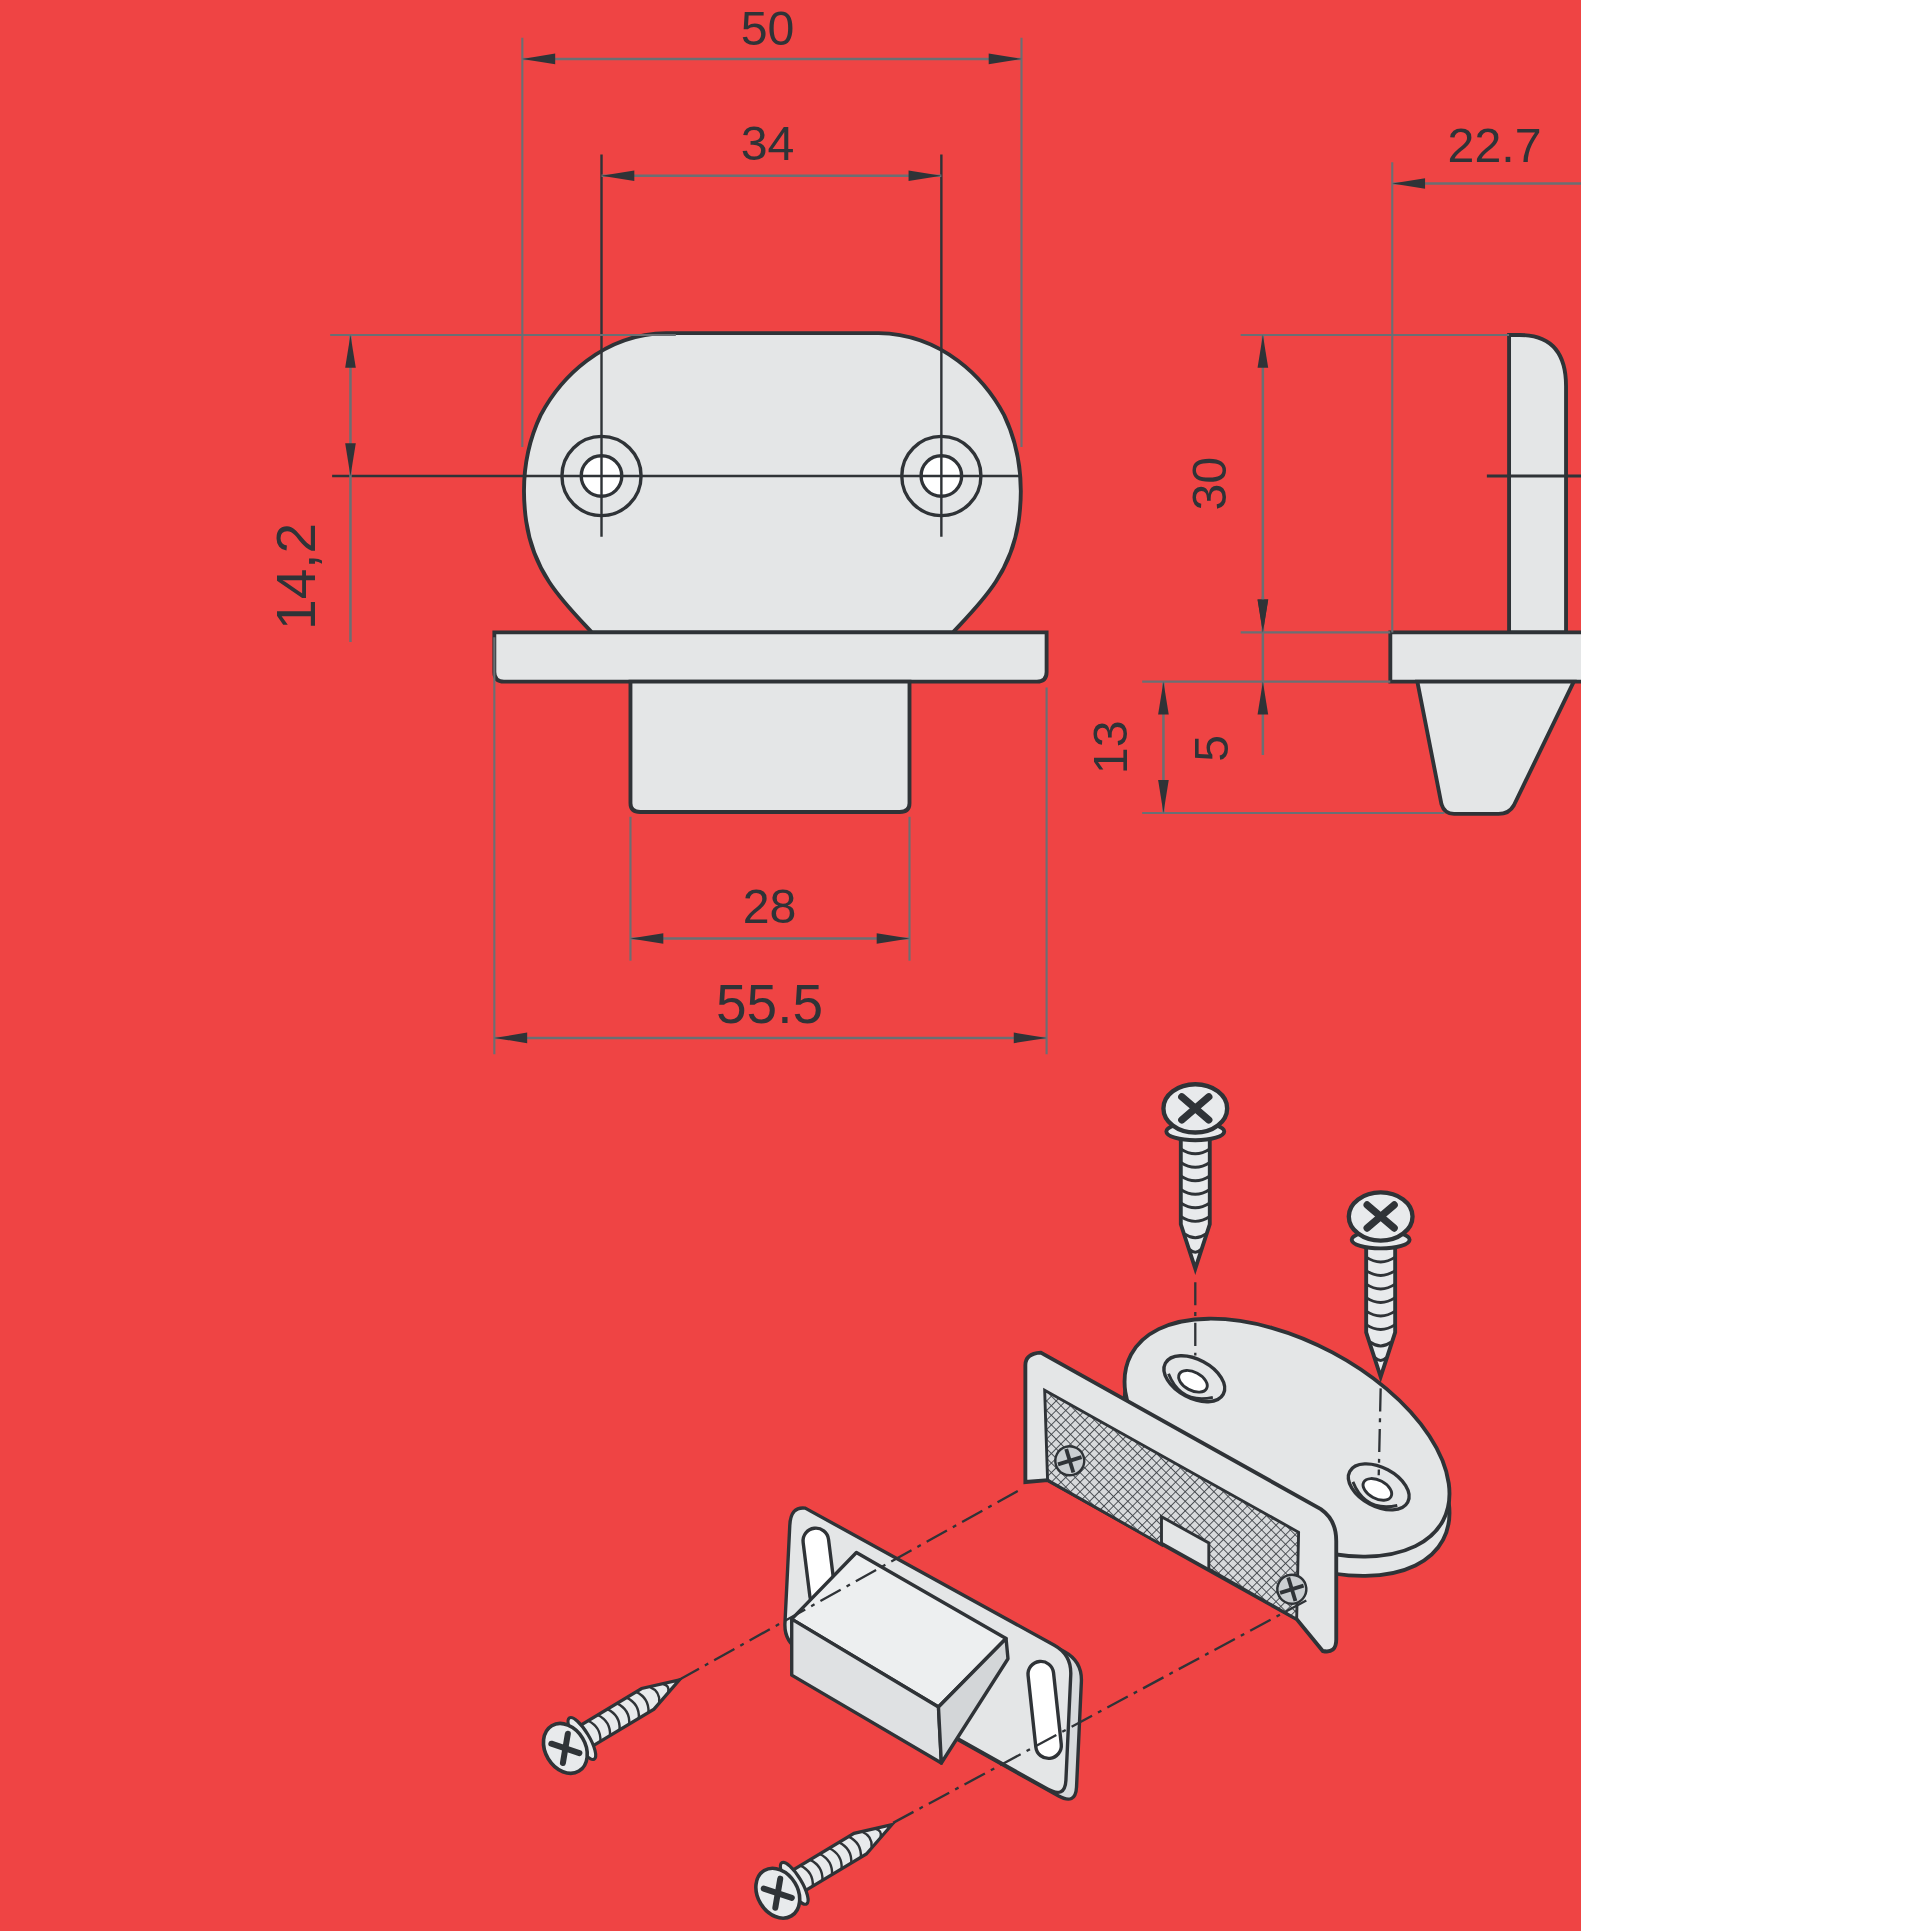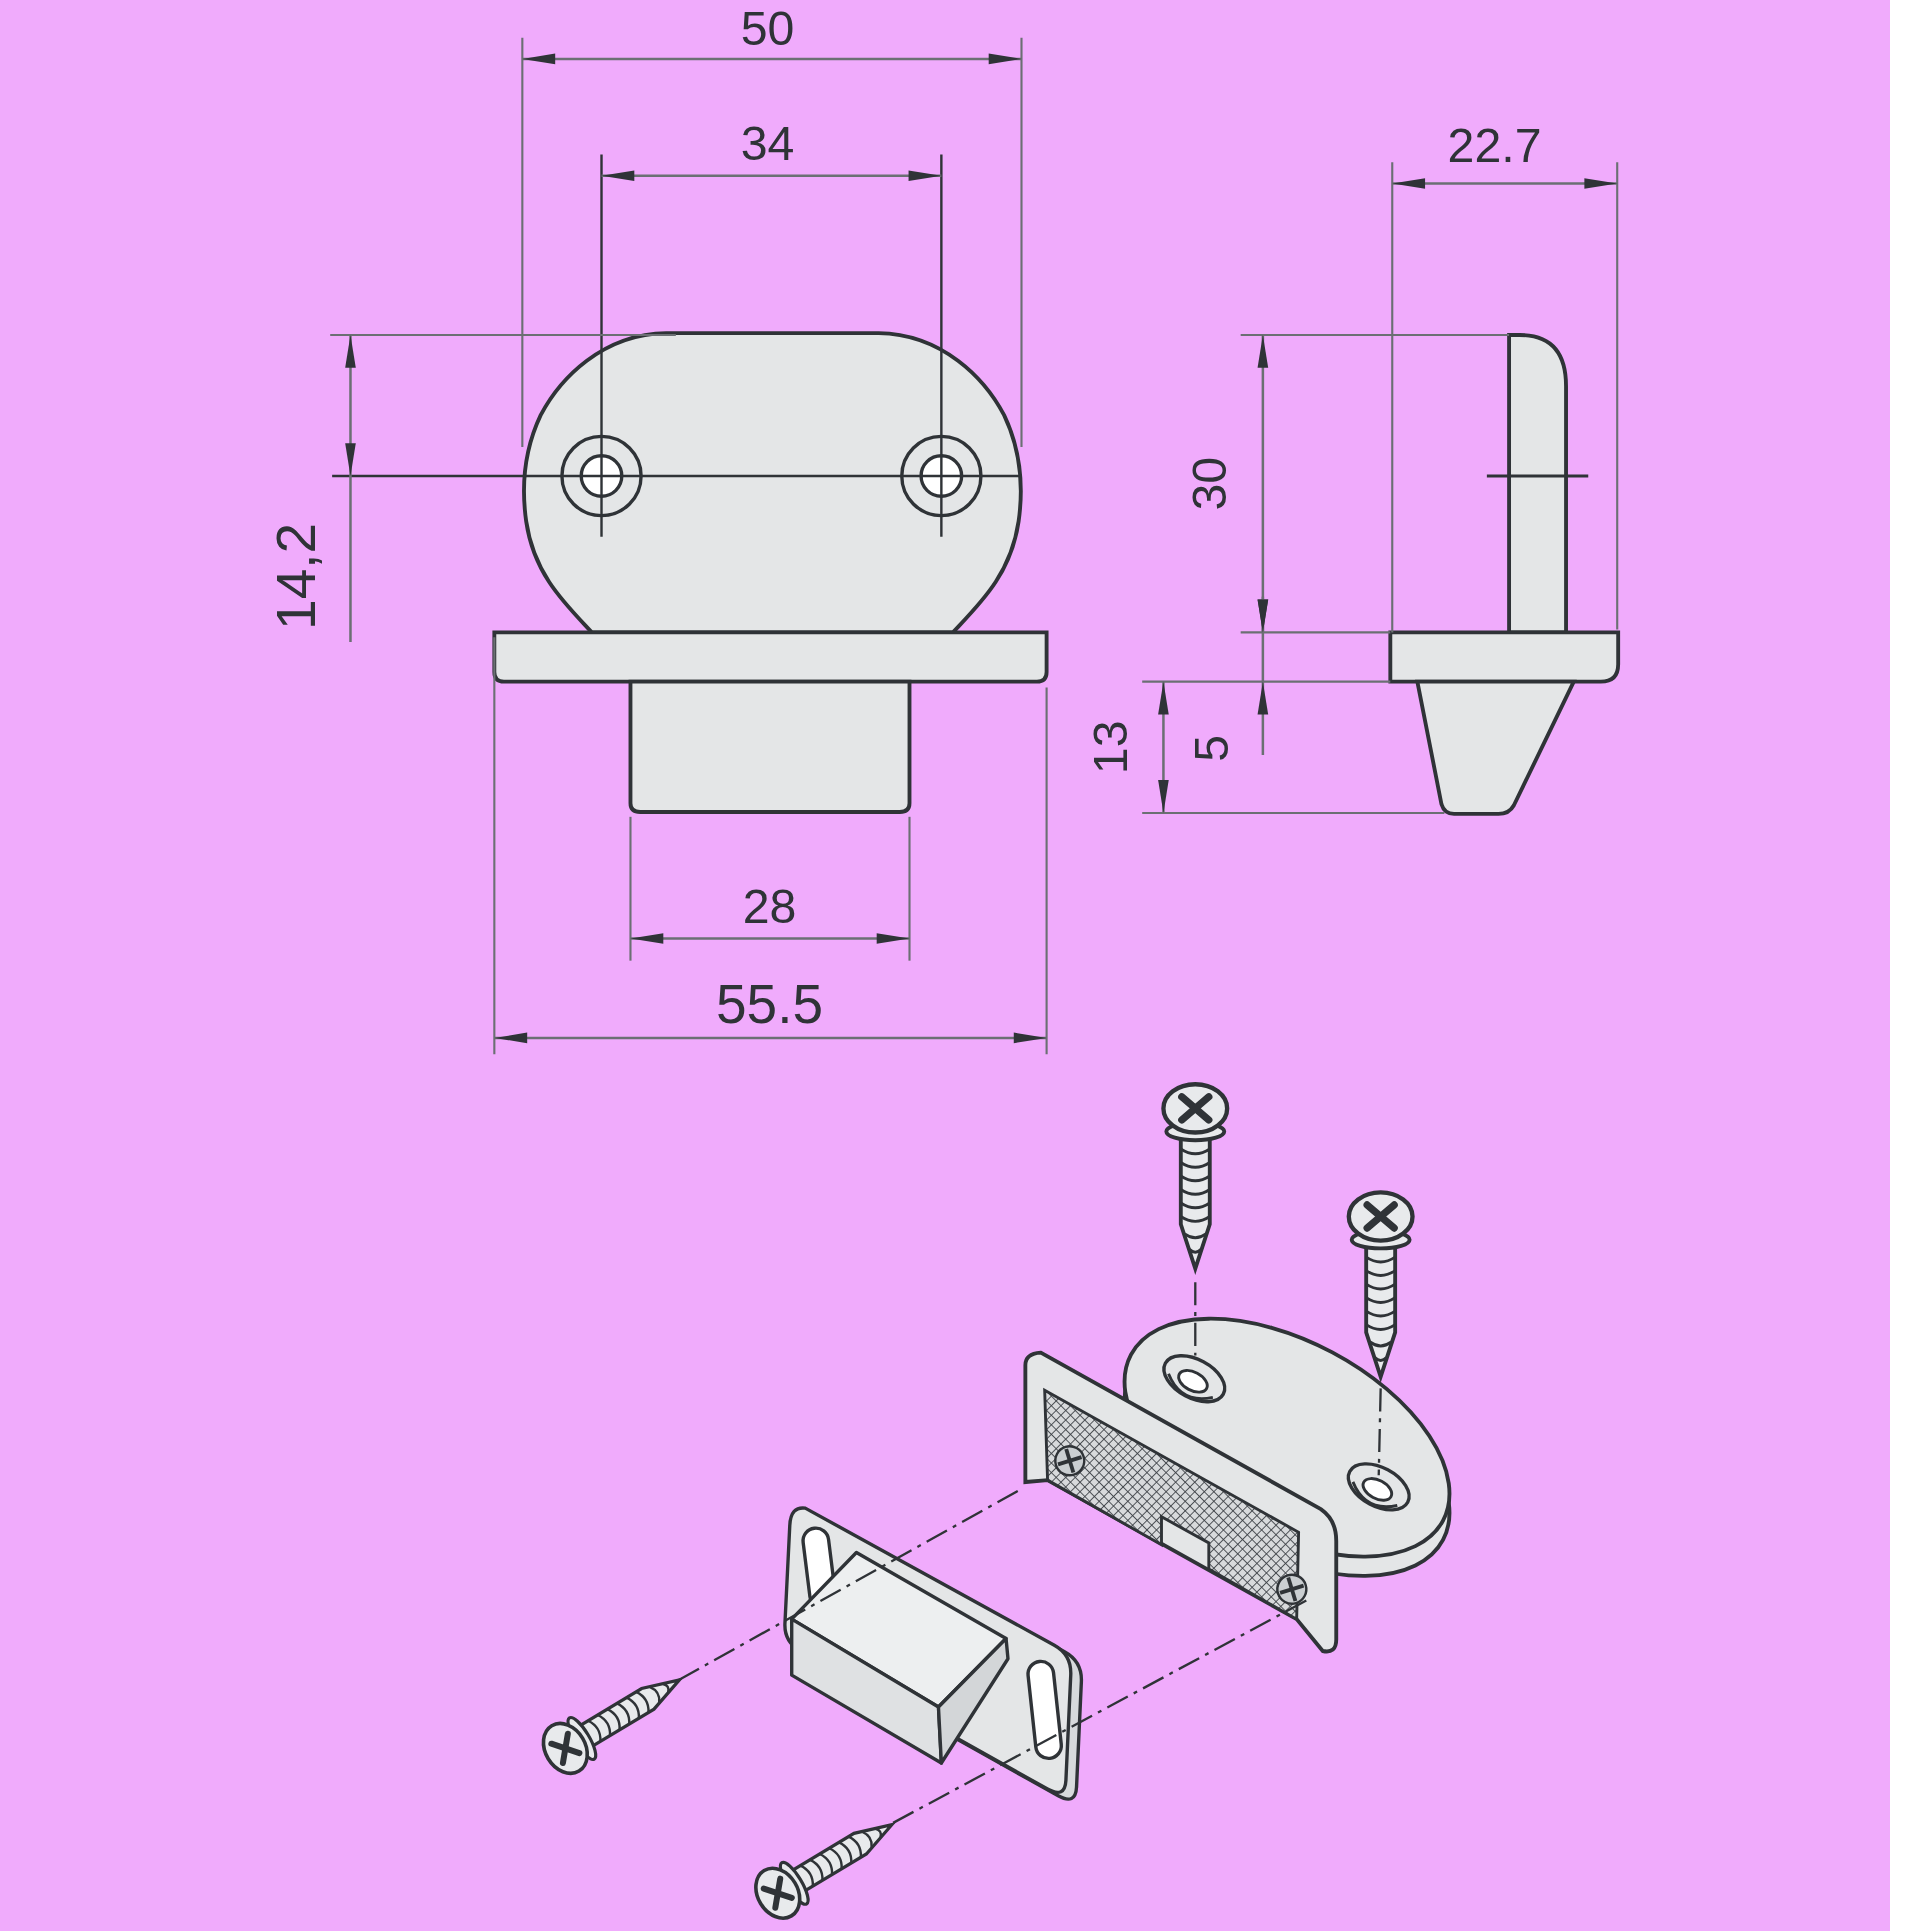--- a/index.html
+++ b/index.html
@@ -1,16 +1,16 @@
 <!DOCTYPE html>
 <html><head>
 <meta charset="utf-8">
 <style>
   html,body{margin:0;padding:0;background:#ffffff;}
-  .page{width:1890px;height:1931px;background:#f0abfc;position:relative;overflow:hidden;
+  .page{width:1581px;height:1931px;background:#ef4444;position:relative;overflow:hidden;
         font-family:"Liberation Sans", sans-serif;}
   svg{display:block;}
   text{font-family:"Liberation Sans", sans-serif;fill:#2f3337;}
   .dimtxt{font-size:50px;}
   .dimtxt-big{font-size:57px;}
 </style>
 </head>
 <body>
 
 <div class="page">

